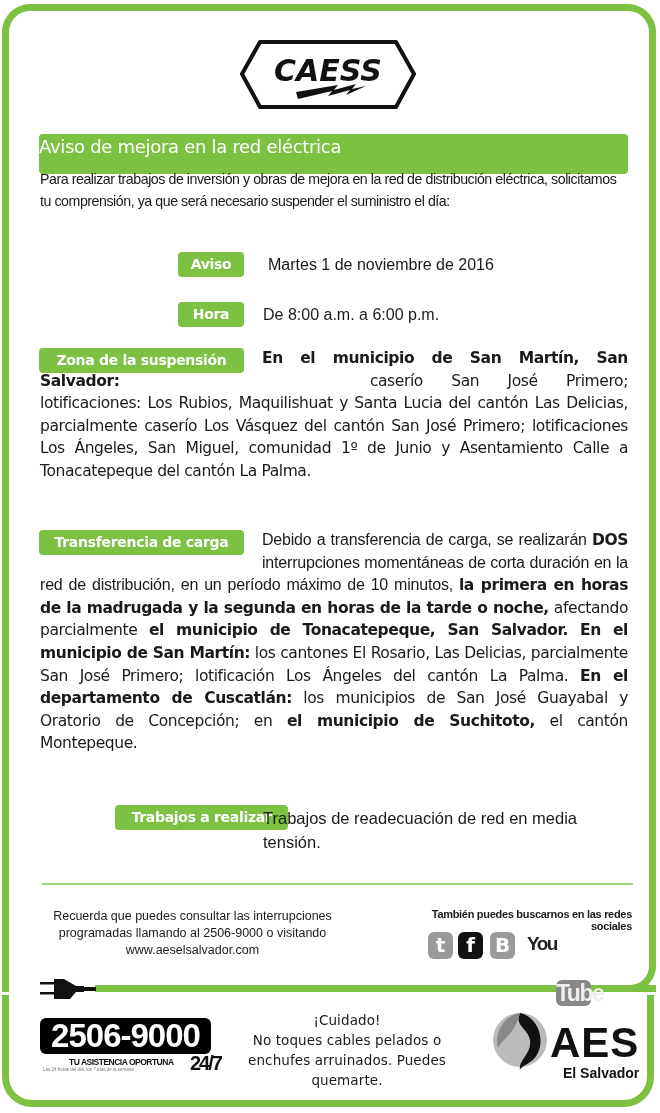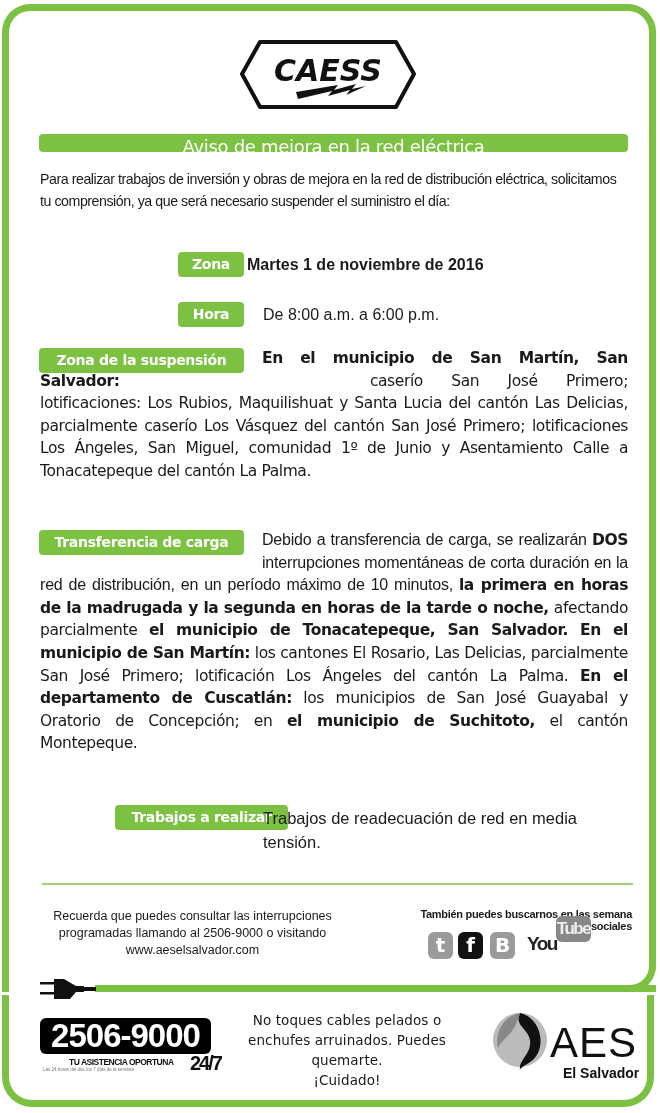--- a/index.html
+++ b/index.html
@@ -20,22 +20,22 @@
     background: #fff;
   }
   .frame-bottom {
     position: absolute; left: 2px; top: 995px; width: 652px; height: 112px;
     border: 7px solid #7cc142; border-top: none; border-radius: 0 0 30px 30px;
   }
 
   .logo { position: absolute; left: 238px; top: 37px; width: 180px; height: 75px; }
 
   .title-bar {
-    position: absolute; left: 39px; top: 134px; width: 589px; height: 18px;
-    background: #7cc142; border-radius: 4px; color: #fff; text-align: center;
+    position: absolute; left: 39px; top: 134px; width: 589px; height: 40px;
+    background: #7cc142; border-radius: 4px; color: #fff; text-align: left;
     font-size: 18px; line-height: 26px; font-family: "DejaVu Sans", sans-serif; letter-spacing: -0.3px;
   }
   .intro {
     position: absolute; left: 40px; top: 168px; width: 590px; font-size: 14.2px; line-height: 22px;
     letter-spacing: -0.45px; font-family: "Liberation Sans", sans-serif;
   }
 
   .pill {
     position: absolute; background: #7cc142; color: #fff; border-radius: 4px; text-align: center;
     font-family: "DejaVu Sans", sans-serif; font-weight: bold; font-size: 14px; line-height: 25px; height: 25px;
@@ -60,22 +60,22 @@
   .footer-right-title {
     position: absolute; left: 390px; top: 908px; width: 242px; text-align: right; font-size: 11px; font-weight: bold;
     font-family: "Liberation Sans", sans-serif; letter-spacing: -0.3px;
   }
   .social-icon {
     position: absolute; width: 25px; height: 27px; border-radius: 6px; color: #fff;
     font-weight: bold; text-align: center; line-height: 27px; font-size: 20px; font-family: "DejaVu Sans", sans-serif;
   }
   .yt-you { position: absolute; left: 527px; top: 933px; font-size: 19px; font-weight: bold; letter-spacing: -1.5px; color:#222; font-family:"Liberation Sans", sans-serif; }
   .yt-tube {
-    position: absolute; left: 556px; top: 916px; width: 35px; height: 26px; background: #888; color: #eee;
-    border-radius: 6px; font-size: 17px; font-weight: bold; text-align: center; line-height: 26px; letter-spacing: -1.5px;
+    position: absolute; left: 556px; top: 980px; width: 35px; height: 26px; background: #888; color: #eee;
+    border-radius: 6px; font-size: 23px; font-weight: bold; text-align: center; line-height: 26px; letter-spacing: -1.5px;
     font-family:"Liberation Sans", sans-serif;
   }
 
   .plug { position: absolute; left: 40px; top: 978px; width: 56px; height: 22px; }
 
   .phone-box {
     position: absolute; left: 40px; top: 1018px; width: 171px; height: 36px; background: #000000; border-radius: 6px;
     color: #fff; font-size: 33px; font-weight: bold; line-height: 36px; text-align: center;
     font-family: "Liberation Sans", sans-serif; letter-spacing: -1px;
   }
@@ -90,21 +90,21 @@
     font-family: "Liberation Sans", sans-serif;
     margin-left: 28px;
   }
 
   .warning {
     position: absolute; left: 238px; top: 1010px; width: 218px; text-align: center; font-size: 13.5px; line-height: 20px;
     font-family: "DejaVu Sans", sans-serif; letter-spacing: 0.1px;
   }
   .aes-mark { position: absolute; left: 490px; top: 1010px; width: 60px; height: 60px; }
   .aes-word {
-    position: absolute; left: 550px; top: 1022px; font-size: 42px; font-weight: normal; color: #111; line-height: 42px;
+    position: absolute; left: 550px; top: 1022px; font-size: 42px; font-weight: bold; color: #111; line-height: 42px;
     font-family: "Liberation Sans", sans-serif; letter-spacing: 1px;
   }
   .aes-sub {
     position: absolute; left: 563px; top: 1065px; font-size: 14px; font-weight: bold; color: #111;
     font-family: "Liberation Sans", sans-serif;
   }
 </style>
 </head>
 <body>
 
@@ -115,22 +115,22 @@
 
 <svg class="logo" viewBox="0 0 180 75">
   <polygon points="22,5 158,5 176,37 158,70 22,70 4,37" fill="#fff" stroke="#111" stroke-width="4" stroke-linejoin="round"></polygon>
   <text x="90" y="44" text-anchor="middle" font-family="DejaVu Sans, sans-serif" font-weight="bold" font-style="italic" font-size="30" fill="#111">CAESS</text>
   <polygon points="58,55 100,48 96,53 118,47 114,52 128,49 108,58 112,53 90,59 94,54 60,62" fill="#111"></polygon>
 </svg>
 
 <div class="title-bar">Aviso de mejora en la red eléctrica</div>
 <div class="intro">Para realizar trabajos de inversión y obras de mejora en la red de distribución eléctrica, solicitamos tu comprensión, ya que será necesario suspender el suministro  el día:</div>
 
-<div class="pill" style="left:178px; top:252px; width:66px;">Zona</div>
-<div class="value" style="left:247px; top:254px;font-weight:bold;">Martes 1 de noviembre de 2016</div>
+<div class="pill" style="left:178px; top:252px; width:66px;">Aviso</div>
+<div class="value" style="left:268px; top:254px;">Martes 1 de noviembre de 2016</div>
 
 <div class="pill" style="left:178px; top:302px; width:66px;">Hora</div>
 <div class="value" style="left:263px; top:304px;">De 8:00 a.m. a 6:00 p.m.</div>
 
 <div class="pill" style="left:39px; top:348px; width:205px;">Zona de la suspensión</div>
 <div class="para" style="top:347px;">
   <span class="indent"></span><b>En el municipio de San Martín, San Salvador:</b>
   <span class="indent"></span><span>caserío San José Primero; lotificaciones: Los Rubios, Maquilishuat y Santa Lucia del cantón Las Delicias, parcialmente caserío Los Vásquez del cantón San José Primero; lotificaciones Los Ángeles, San Miguel, comunidad 1º de Junio y Asentamiento Calle a Tonacatepeque del cantón La Palma.</span>
 </div>
 
@@ -144,42 +144,42 @@
 <div class="value" style="left:263px; top:806px; width:350px; font-size:16.5px; line-height:24px;">Trabajos de readecuación de red en media tensión.</div>
 
 <div class="divider"></div>
 
 <div class="footer-left">
   <div>Recuerda que puedes consultar las interrupciones</div>
   <div>programadas llamando al 2506-9000 o visitando</div>
   <div>www.aeselsalvador.com</div>
 </div>
 
-<div class="footer-right-title">También puedes buscarnos en las semana sociales</div>
+<div class="footer-right-title">También puedes buscarnos en las redes sociales</div>
 <div class="social-icon" style="left:428px; top:932px; background:#9a9a9a;">t</div>
 <div class="social-icon" style="left:458px; top:932px; background:#111;">f</div>
 <div class="social-icon" style="left:490px; top:932px; background:#9a9a9a;">B</div>
 <div class="yt-you">You</div>
 <div class="yt-tube">Tube</div>
 
 <svg class="plug" viewBox="0 0 56 22">
   <rect x="0" y="4" width="14" height="2.5" fill="#111"></rect>
   <rect x="0" y="14" width="14" height="2.5" fill="#111"></rect>
   <path d="M14,1 L24,1 L36,8 L44,8 L44,14 L36,14 L30,21 L14,21 Z" fill="#111"></path>
   <rect x="44" y="9" width="12" height="4" fill="#111"></rect>
 </svg>
 
 <div class="phone-box">2506-9000</div>
 <div class="phone-tag">TU ASISTENCIA OPORTUNA</div>
 <div class="phone-sub">Las 24 horas del día, los 7 días de la semana</div>
 <div class="phone-247">24/7</div>
 
 <div class="warning">
+  <div>¡Cuidado!</div>
   <div>No toques cables pelados o enchufes arruinados. Puedes quemarte.</div>
-  <div>¡Cuidado!</div>
 </div>
 
 <svg class="aes-mark" viewBox="0 0 60 60">
   <circle cx="30" cy="30" r="27" fill="#bbb"></circle>
   <path d="M30,3 C52,8 58,40 40,52 C34,56 30,58 30,60 C28,50 42,44 40,30 C38,18 24,16 30,3 Z" fill="#111"></path>
   <path d="M30,3 C14,6 4,22 8,38 C12,28 24,26 30,3 Z" fill="#888"></path>
 </svg>
 <div class="aes-word">AES</div>
 <div class="aes-sub">El Salvador</div>
 

